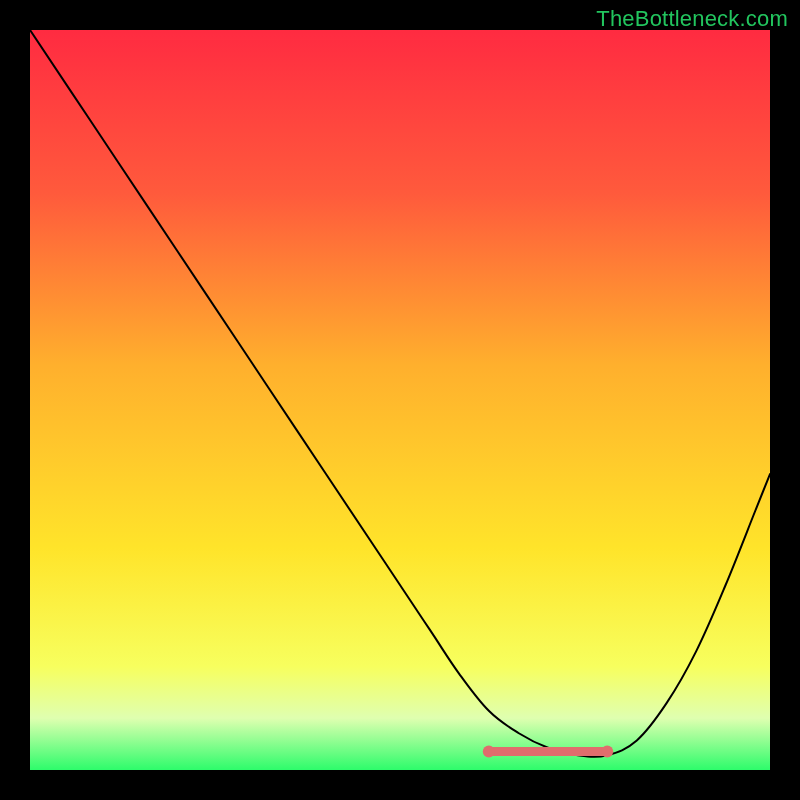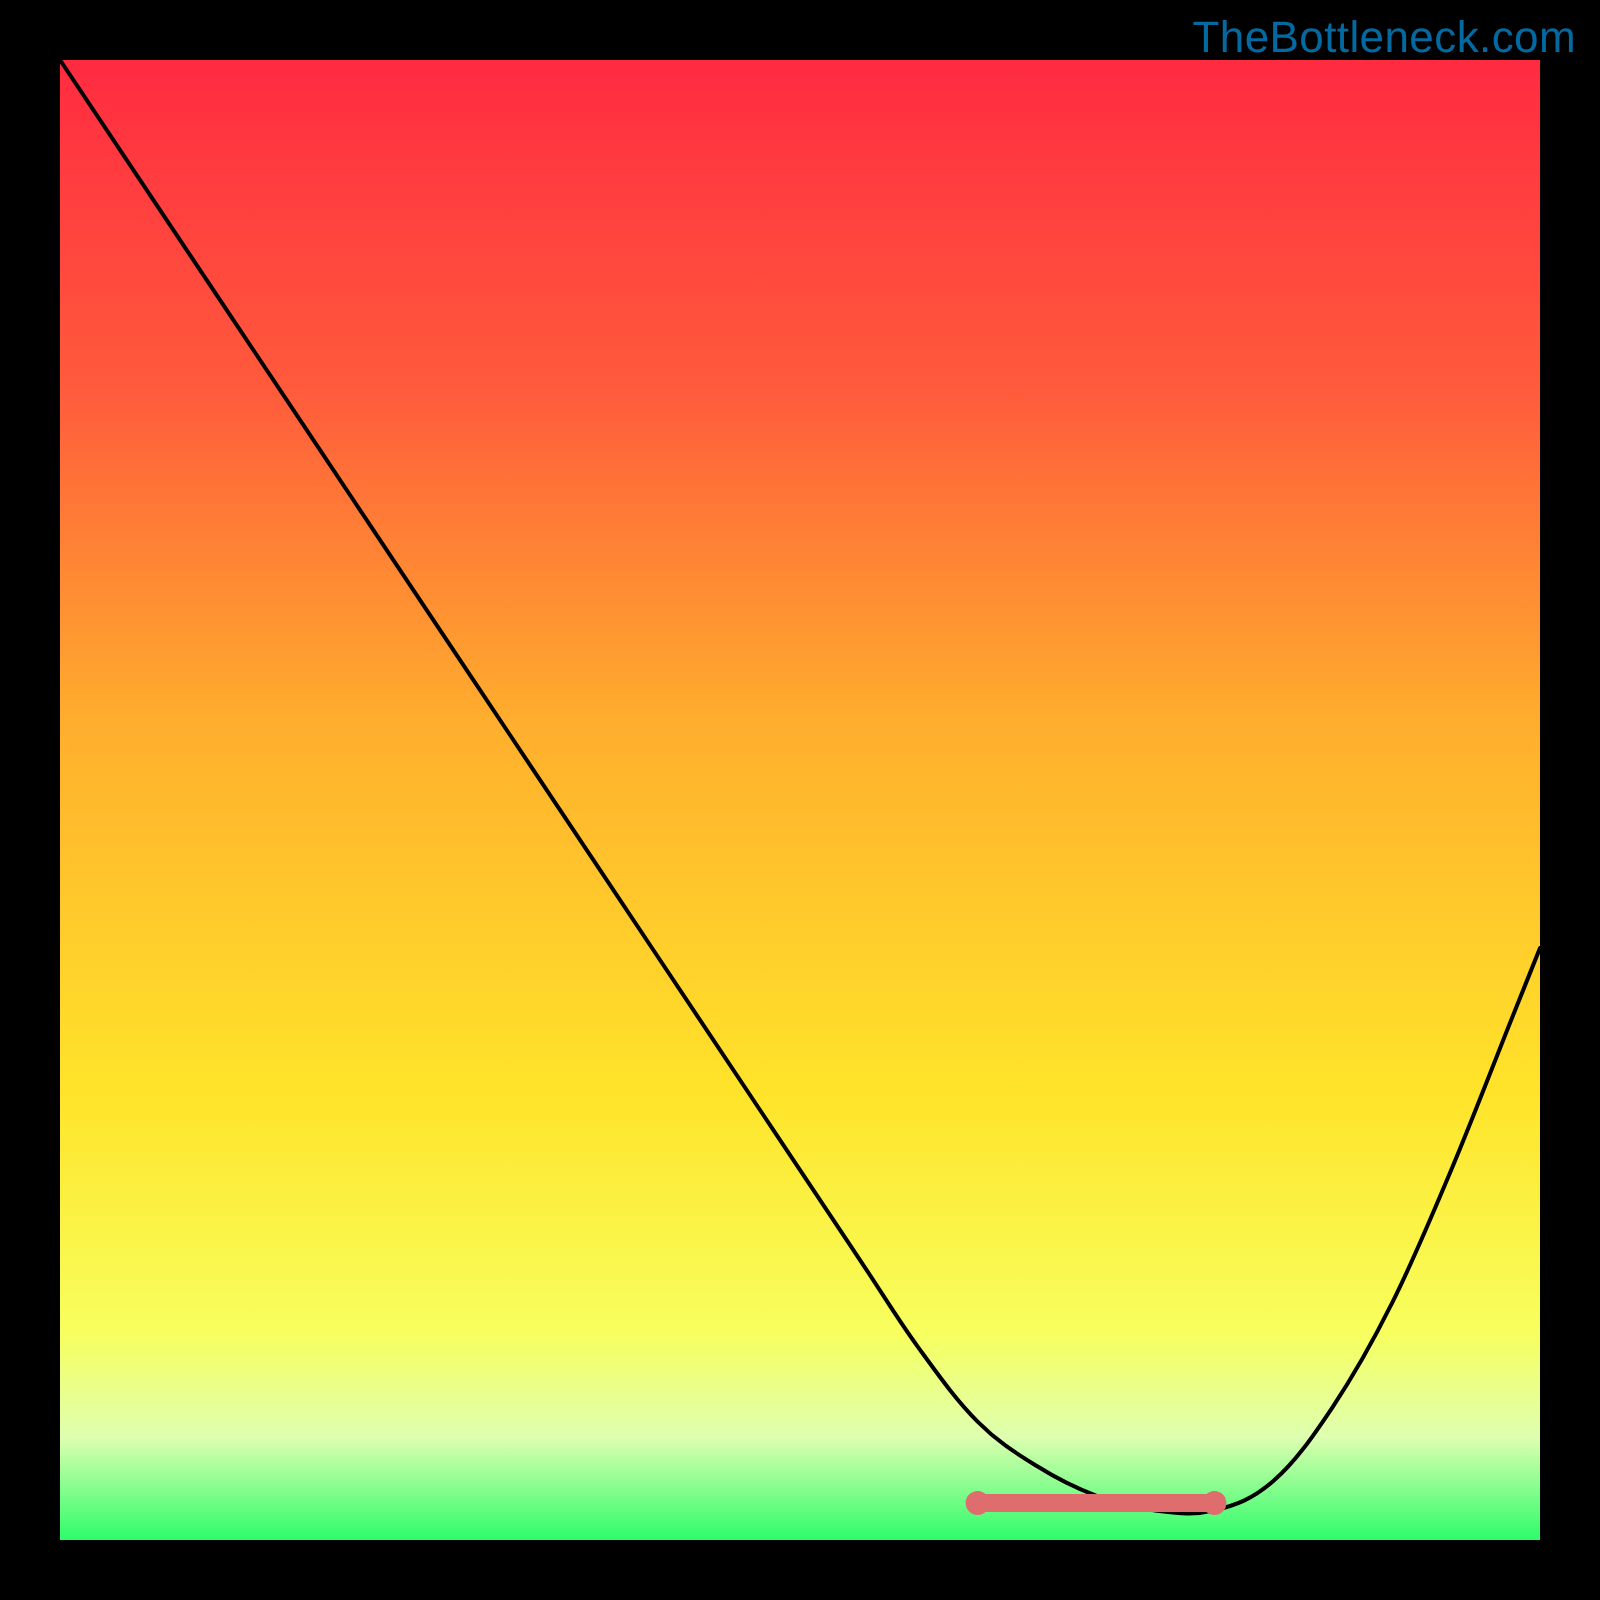--- a/index.html
+++ b/index.html
@@ -16,21 +16,21 @@
     height: 800px;
     background: #000;
   }
   .watermark {
     position: absolute;
     top: 6px;
     right: 12px;
     font-family: Arial, Helvetica, sans-serif;
     font-size: 22px;
     font-weight: 500;
-    color: #0369a1;
+    color: #22c55e;
     letter-spacing: 0.2px;
   }
   svg.chart {
     position: absolute;
     left: 30px;
     top: 30px;
     width: 740px;
     height: 740px;
     display: block;
   }

